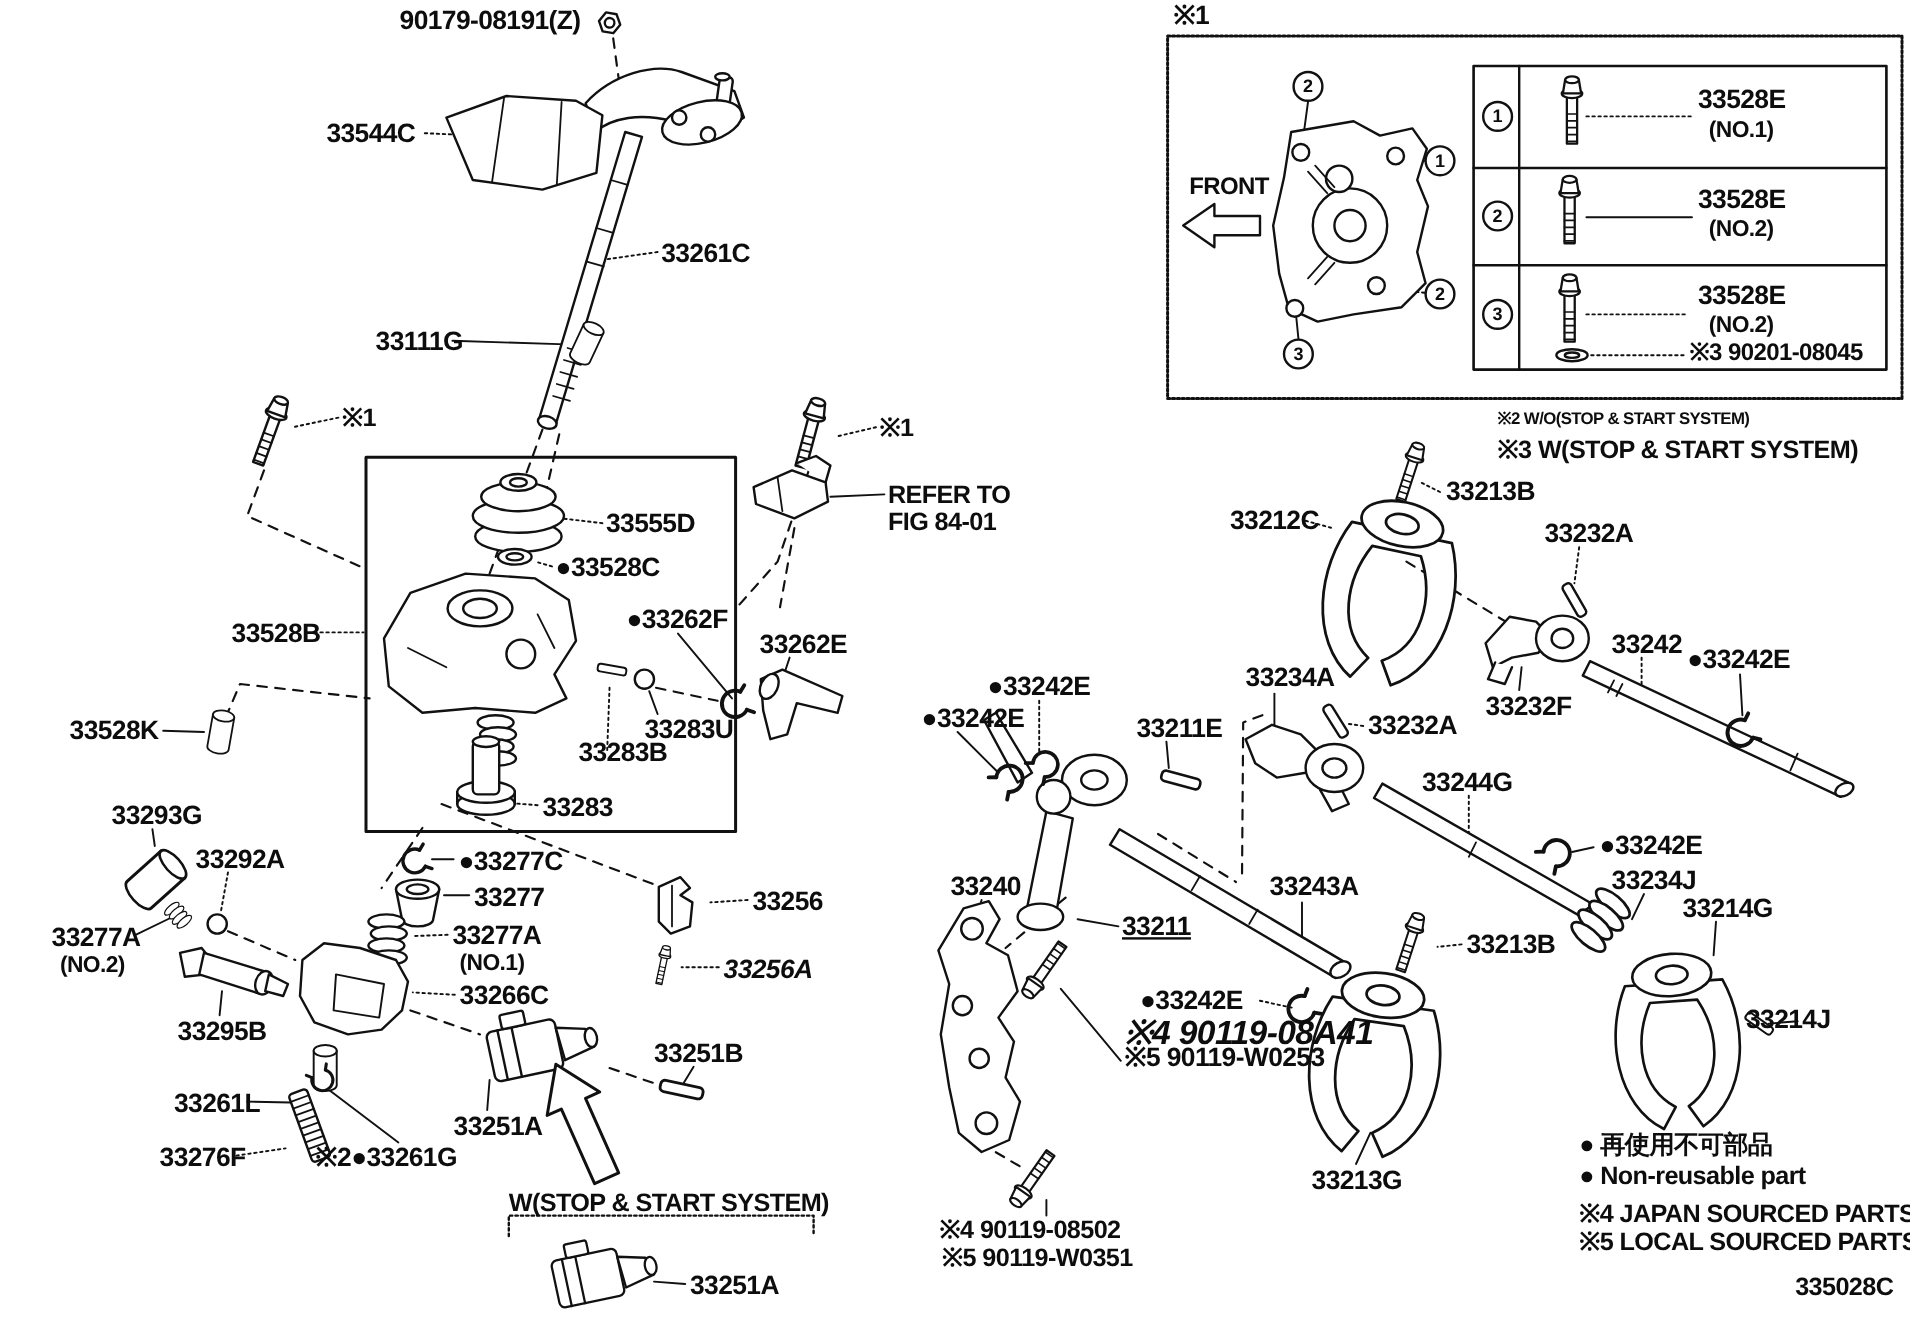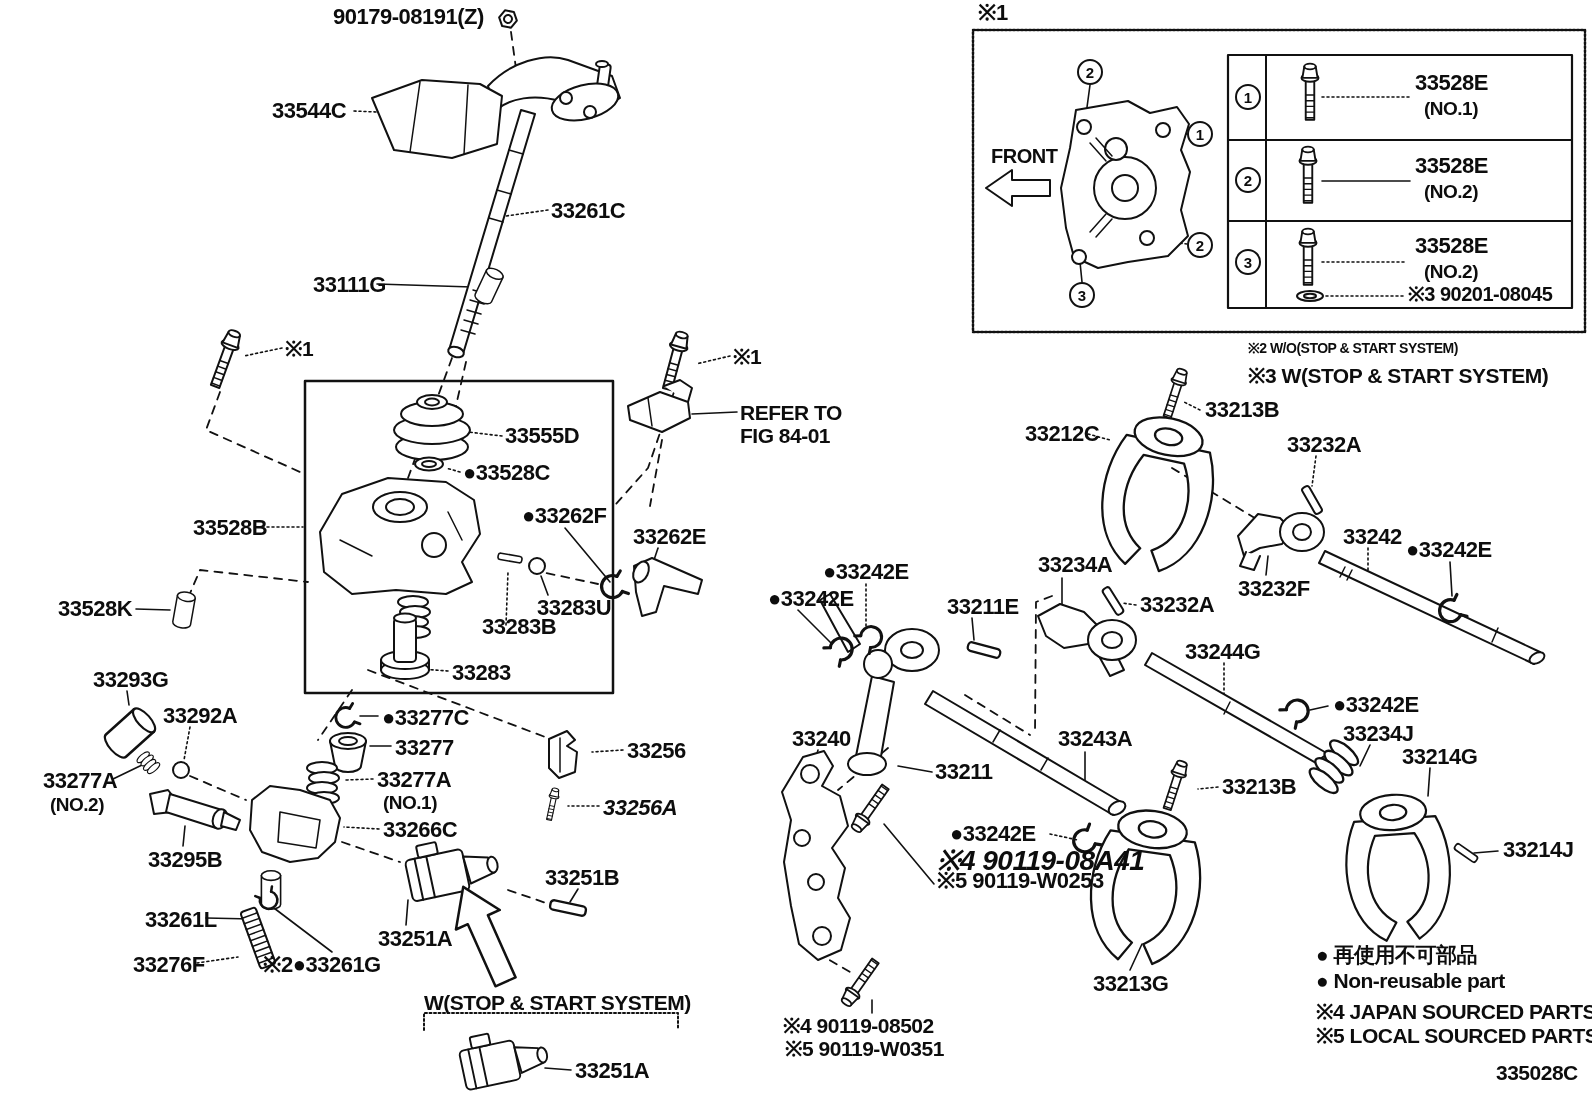--- a/index.html
+++ b/index.html
@@ -477,40 +477,40 @@
       <div class="lbl" style="left: 133px; top: 954px;">33276F</div>
       <div class="lbl" style="left: 263px; top: 954px;">※2●33261G</div>
       <div class="lbl" style="left: 424px; top: 992px; font-size: 21px;">W(STOP &amp; START SYSTEM)</div>
       <div class="lbl" style="left: 575px; top: 1060px;">33251A</div>
       <div class="lbl" style="left: 783px; top: 1015px; font-size: 21px;">※4 90119-08502</div>
       <div class="lbl" style="left: 785px; top: 1038px; font-size: 21px;">※5 90119-W0351</div>
       <div class="lbl" style="left: 937px; top: 847px; font-size: 28px; font-style: italic;">※4 90119-08A41</div>
       <div class="lbl" style="left: 937px; top: 870px; font-size: 22px;">※5 90119-W0253</div>
       <div class="lbl" style="left: 950px; top: 823px;">●33242E</div>
       <div class="lbl" style="left: 1093px; top: 973px;">33213G</div>
-      <div class="lbl" style="left: 935px; top: 761px;">33211</div>
+      <div class="lbl" style="left: 935px; top: 761px; text-decoration: underline;">33211</div>
       <div class="lbl" style="left: 792px; top: 728px;">33240</div>
       <div class="lbl" style="left: 1058px; top: 728px;">33243A</div>
       <div class="lbl" style="left: 947px; top: 596px;">33211E</div>
       <div class="lbl" style="left: 1038px; top: 554px;">33234A</div>
       <div class="lbl" style="left: 823px; top: 561px;">●33242E</div>
       <div class="lbl" style="left: 768px; top: 588px;">●33242E</div>
       <div class="lbl" style="left: 1025px; top: 423px;">33212C</div>
       <div class="lbl" style="left: 1205px; top: 399px;">33213B</div>
       <div class="lbl" style="left: 1287px; top: 434px;">33232A</div>
       <div class="lbl" style="left: 1343px; top: 526px;">33242</div>
       <div class="lbl" style="left: 1406px; top: 539px;">●33242E</div>
       <div class="lbl" style="left: 1238px; top: 578px;">33232F</div>
       <div class="lbl" style="left: 1140px; top: 594px;">33232A</div>
       <div class="lbl" style="left: 1185px; top: 641px;">33244G</div>
       <div class="lbl" style="left: 1333px; top: 694px;">●33242E</div>
       <div class="lbl" style="left: 1343px; top: 723px;">33234J</div>
       <div class="lbl" style="left: 1402px; top: 746px;">33214G</div>
       <div class="lbl" style="left: 1222px; top: 776px;">33213B</div>
-      <div class="lbl" style="left: 1503px; top: 839px;">33214J</div>
+      <div class="lbl" style="left: 1455px; top: 839px;">33214J</div>
       <div class="lbl" style="left: 1316px; top: 944px; font-size: 21px;">● 再使用不可部品</div>
       <div class="lbl" style="left: 1316px; top: 970px; font-size: 21px;">● Non-reusable part</div>
       <div class="lbl" style="left: 1316px; top: 1001px; font-size: 21px;">※4 JAPAN SOURCED PARTS</div>
       <div class="lbl" style="left: 1316px; top: 1025px; font-size: 21px;">※5 LOCAL SOURCED PARTS</div>
       <div class="lbl" style="left: 1496px; top: 1062px; font-size: 21px;">335028C</div>
       <div class="lbl" style="left: 978px; top: 2px;">※1</div>
       <div class="lbl" style="left: 991px; top: 146px; font-size: 20px;">FRONT</div>
       <div class="lbl" style="left: 1248px; top: 341px; font-size: 14px;">※2 W/O(STOP &amp; START SYSTEM)</div>
       <div class="lbl" style="left: 1248px; top: 365px; font-size: 21px;">※3 W(STOP &amp; START SYSTEM)</div>
       <div class="lbl" style="left: 1415px; top: 72px;">33528E</div>

